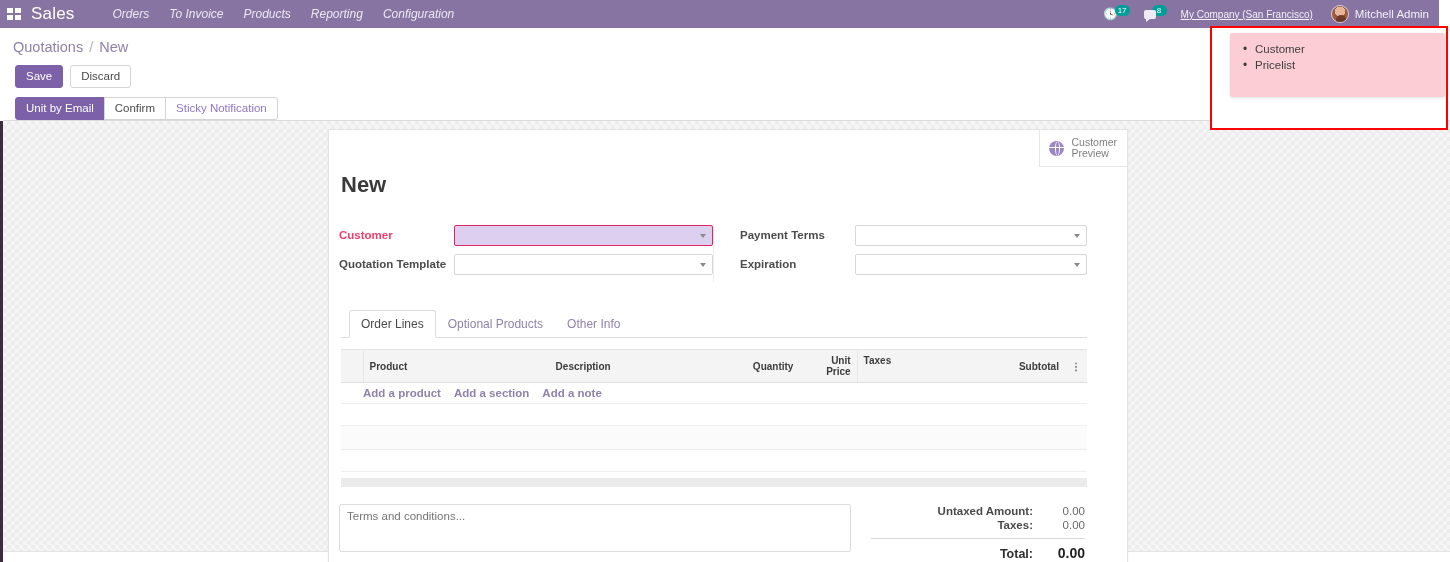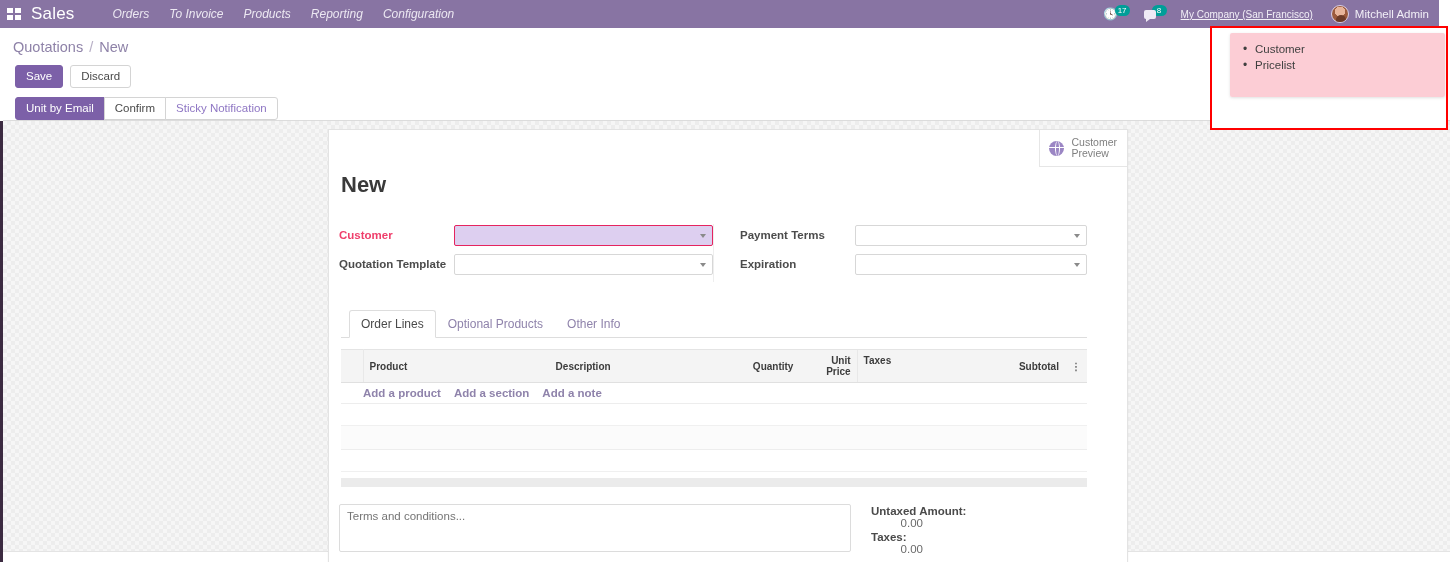--- a/index.html
+++ b/index.html
@@ -195,21 +195,21 @@
 
   
   .sheet-footer { display: flex; margin-top: 17px; gap: 20px; }
   .terms-box { width: 512px; }
   .terms-area {
     width: 100%; height: 48px; border: 1px solid #dcdcdc; border-radius: 2px;
     font-family: "Liberation Sans", sans-serif; font-size: 11.5px; color: #a8a8a8;
     padding: 5px 7px; resize: none; background: #ffffff;
   }
   .totals { flex: 1; padding-right: 2px; }
-  .total-row { display: flex; justify-content: flex-end; align-items: baseline; padding: 1px 0; flex-direction: column; }
+  .total-row { display: flex; justify-content: flex-end; align-items: baseline; padding: 1px 0; }
   .total-label { font-size: 11.5px; font-weight: bold; color: #4a4a4a; text-align: right; }
   .total-val { width: 52px; text-align: right; font-size: 11.5px; color: #6a6a6a; }
   .total-row.grand { border-top: 1px solid #dcdcdc; margin-top: 6px; padding-top: 6px; }
   .total-row.grand .total-label { font-size: 12.5px; color: #2f2f2f; }
   .total-row.grand .total-val { font-size: 14px; font-weight: bold; color: #1f1f1f; }
 
   
   .annotation-box {
     position: absolute; left: 1210px; top: 26px; width: 238px; height: 104px;
     border: 2px solid #ff0000; background: #ffffff; z-index: 40;

